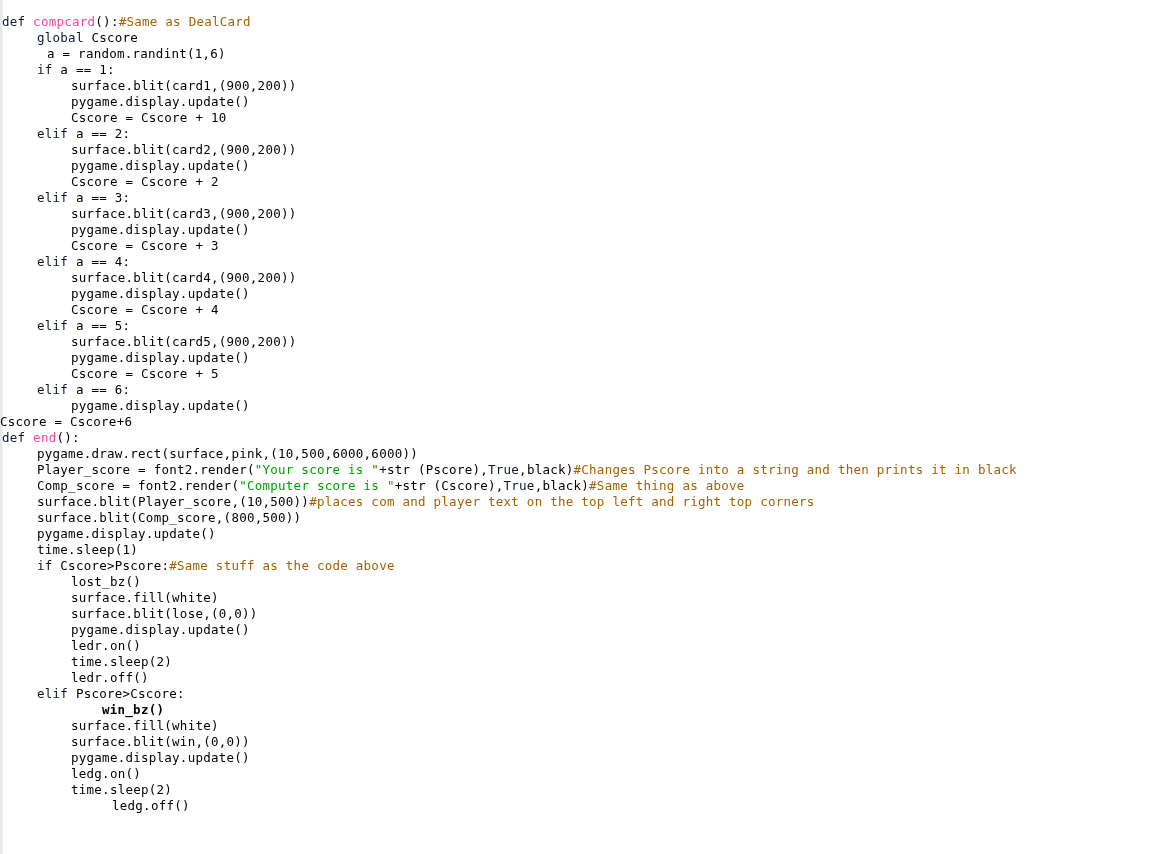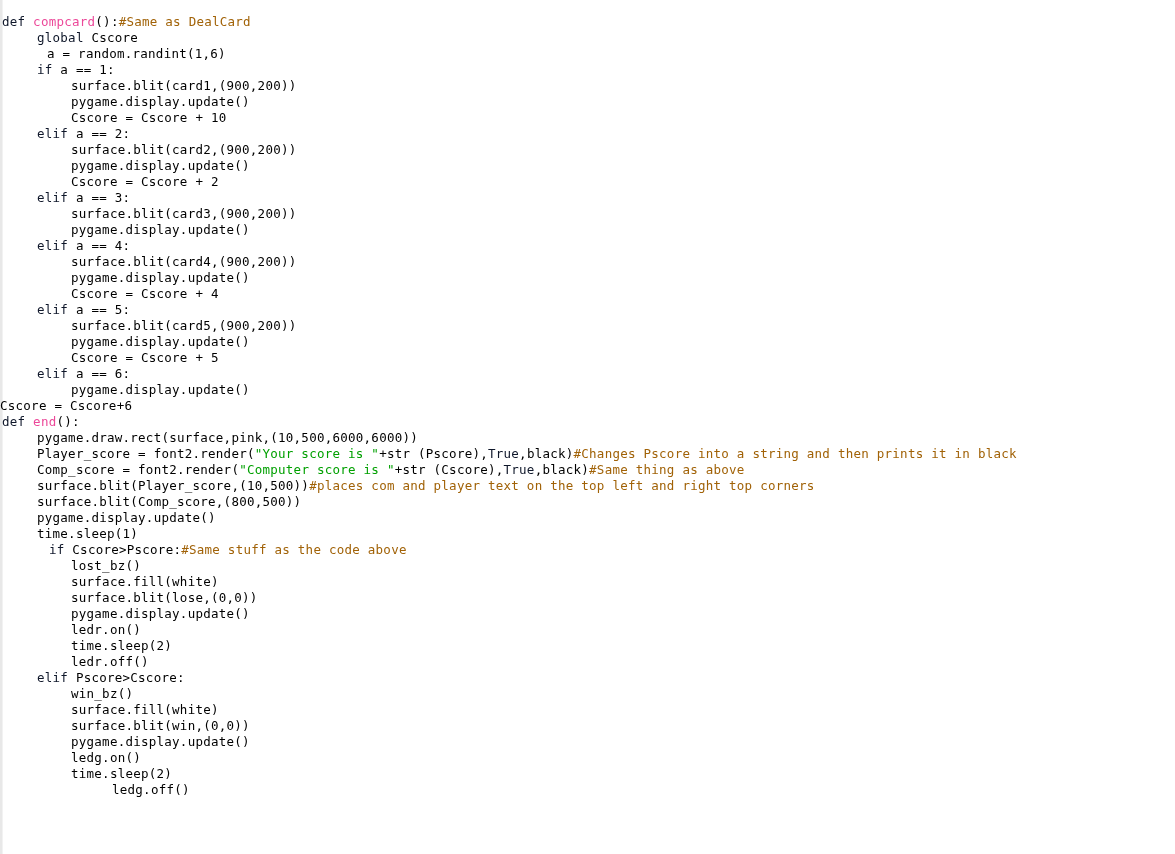--- a/index.html
+++ b/index.html
@@ -74,49 +74,50 @@
       <div class="code-line" style="padding-left: 71px;"><span class="tok-plain">surface.blit(card1,(900,200))</span></div>
       <div class="code-line" style="padding-left: 71px;"><span class="tok-plain">pygame.display.update()</span></div>
       <div class="code-line" style="padding-left: 71px;"><span class="tok-plain">Cscore = Cscore + 10</span></div>
       <div class="code-line" style="padding-left: 37px;"><span class="tok-kw">elif</span><span class="tok-plain"> a == 2:</span></div>
       <div class="code-line" style="padding-left: 71px;"><span class="tok-plain">surface.blit(card2,(900,200))</span></div>
       <div class="code-line" style="padding-left: 71px;"><span class="tok-plain">pygame.display.update()</span></div>
       <div class="code-line" style="padding-left: 71px;"><span class="tok-plain">Cscore = Cscore + 2</span></div>
       <div class="code-line" style="padding-left: 37px;"><span class="tok-kw">elif</span><span class="tok-plain"> a == 3:</span></div>
       <div class="code-line" style="padding-left: 71px;"><span class="tok-plain">surface.blit(card3,(900,200))</span></div>
       <div class="code-line" style="padding-left: 71px;"><span class="tok-plain">pygame.display.update()</span></div>
+      <div class="code-line" style="padding-left: 71px;"><span class="tok-plain">Cscore = Cscore + 3</span></div>
       <div class="code-line" style="padding-left: 37px;"><span class="tok-kw">elif</span><span class="tok-plain"> a == 4:</span></div>
       <div class="code-line" style="padding-left: 71px;"><span class="tok-plain">surface.blit(card4,(900,200))</span></div>
       <div class="code-line" style="padding-left: 71px;"><span class="tok-plain">pygame.display.update()</span></div>
       <div class="code-line" style="padding-left: 71px;"><span class="tok-plain">Cscore = Cscore + 4</span></div>
       <div class="code-line" style="padding-left: 37px;"><span class="tok-kw">elif</span><span class="tok-plain"> a == 5:</span></div>
       <div class="code-line" style="padding-left: 71px;"><span class="tok-plain">surface.blit(card5,(900,200))</span></div>
       <div class="code-line" style="padding-left: 71px;"><span class="tok-plain">pygame.display.update()</span></div>
       <div class="code-line" style="padding-left: 71px;"><span class="tok-plain">Cscore = Cscore + 5</span></div>
       <div class="code-line" style="padding-left: 37px;"><span class="tok-kw">elif</span><span class="tok-plain"> a == 6:</span></div>
       <div class="code-line" style="padding-left: 71px;"><span class="tok-plain">pygame.display.update()</span></div>
       <div class="code-line" style=""><span class="tok-plain">Cscore = Cscore+6</span></div>
       <div class="code-line" style="padding-left: 2px;"><span class="tok-kw">def</span><span class="tok-plain"> </span><span class="tok-fn">end</span><span class="tok-plain">():</span></div>
       <div class="code-line" style="padding-left: 37px;"><span class="tok-plain">pygame.draw.rect(surface,pink,(10,500,6000,6000))</span></div>
       <div class="code-line" style="padding-left: 37px;"><span class="tok-plain">Player_score = font2.render(</span><span class="tok-str">"Your score is "</span><span class="tok-plain">+str (Pscore),</span><span class="tok-kw">True</span><span class="tok-plain">,black)</span><span class="tok-com">#Changes Pscore into a string and then prints it in black</span></div>
       <div class="code-line" style="padding-left: 37px;"><span class="tok-plain">Comp_score = font2.render(</span><span class="tok-str">"Computer score is "</span><span class="tok-plain">+str (Cscore),</span><span class="tok-kw">True</span><span class="tok-plain">,black)</span><span class="tok-com">#Same thing as above</span></div>
       <div class="code-line" style="padding-left: 37px;"><span class="tok-plain">surface.blit(Player_score,(10,500))</span><span class="tok-com">#places com and player text on the top left and right top corners</span></div>
       <div class="code-line" style="padding-left: 37px;"><span class="tok-plain">surface.blit(Comp_score,(800,500))</span></div>
       <div class="code-line" style="padding-left: 37px;"><span class="tok-plain">pygame.display.update()</span></div>
       <div class="code-line" style="padding-left: 37px;"><span class="tok-plain">time.sleep(1)</span></div>
-      <div class="code-line" style="padding-left: 37px; margin-left: 12px;"><span class="tok-kw">if</span><span class="tok-plain"> Cscore&gt;Pscore:</span><span class="tok-com">#Same stuff as the code above</span></div>
+      <div class="code-line" style="padding-left: 37px;"><span class="tok-kw">if</span><span class="tok-plain"> Cscore&gt;Pscore:</span><span class="tok-com">#Same stuff as the code above</span></div>
       <div class="code-line" style="padding-left: 71px;"><span class="tok-plain">lost_bz()</span></div>
       <div class="code-line" style="padding-left: 71px;"><span class="tok-plain">surface.fill(white)</span></div>
       <div class="code-line" style="padding-left: 71px;"><span class="tok-plain">surface.blit(lose,(0,0))</span></div>
       <div class="code-line" style="padding-left: 71px;"><span class="tok-plain">pygame.display.update()</span></div>
       <div class="code-line" style="padding-left: 71px;"><span class="tok-plain">ledr.on()</span></div>
       <div class="code-line" style="padding-left: 71px;"><span class="tok-plain">time.sleep(2)</span></div>
       <div class="code-line" style="padding-left: 71px;"><span class="tok-plain">ledr.off()</span></div>
       <div class="code-line" style="padding-left: 37px;"><span class="tok-kw">elif</span><span class="tok-plain"> Pscore&gt;Cscore:</span></div>
-      <div class="code-line" style="padding-left: 71px;"><span class="tok-plain">win_bz()</span></div>
+      <div class="code-line" style="padding-left: 102px; font-weight: bold;"><span class="tok-plain">win_bz()</span></div>
       <div class="code-line" style="padding-left: 71px;"><span class="tok-plain">surface.fill(white)</span></div>
       <div class="code-line" style="padding-left: 71px;"><span class="tok-plain">surface.blit(win,(0,0))</span></div>
       <div class="code-line" style="padding-left: 71px;"><span class="tok-plain">pygame.display.update()</span></div>
       <div class="code-line" style="padding-left: 71px;"><span class="tok-plain">ledg.on()</span></div>
       <div class="code-line" style="padding-left: 71px;"><span class="tok-plain">time.sleep(2)</span></div>
       <div class="code-line" style="padding-left: 112px;"><span class="tok-plain">ledg.off()</span></div>
     </div>
 </div>
 
 </body></html>

